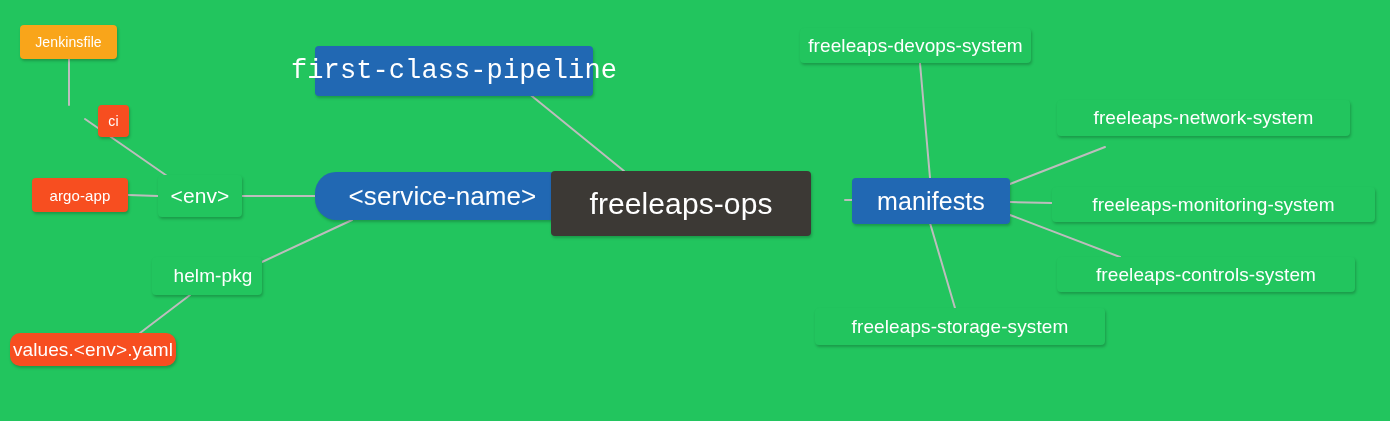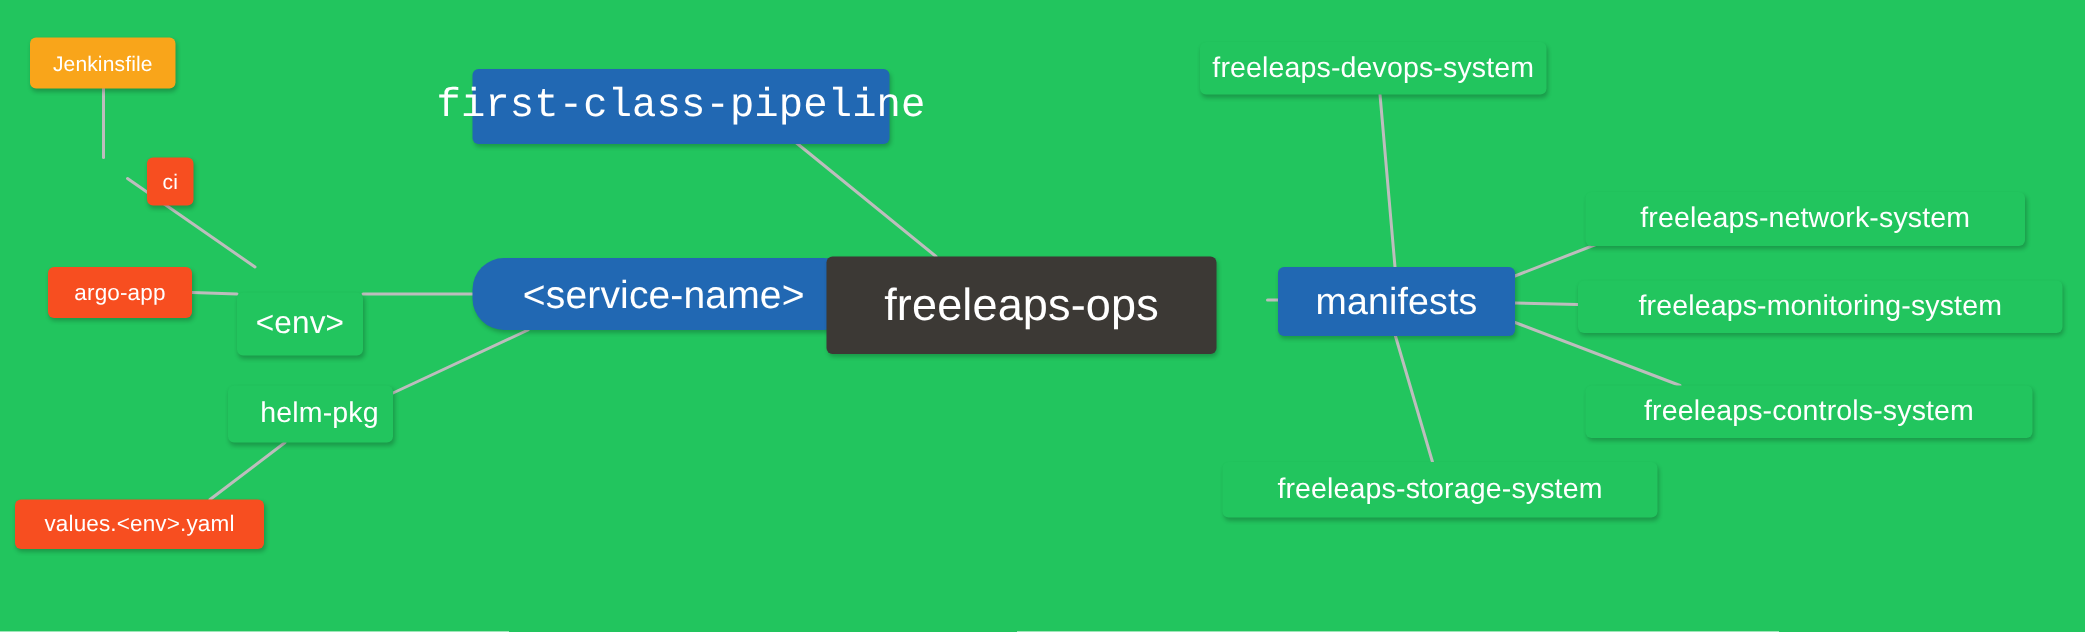--- a/index.html
+++ b/index.html
@@ -56,26 +56,26 @@
       <line x1="930" y1="178" x2="920" y2="63" stroke="#bdbdbd" stroke-width="2" stroke-linecap="round"></line>
       <line x1="1010" y1="184" x2="1105" y2="147" stroke="#bdbdbd" stroke-width="2" stroke-linecap="round"></line>
       <line x1="1010" y1="202" x2="1052" y2="203" stroke="#bdbdbd" stroke-width="2" stroke-linecap="round"></line>
       <line x1="1010" y1="215" x2="1120" y2="257" stroke="#bdbdbd" stroke-width="2" stroke-linecap="round"></line>
       <line x1="930" y1="223" x2="955" y2="308" stroke="#bdbdbd" stroke-width="2" stroke-linecap="round"></line>
     </svg>
   <div id="node-layer">
       <div class="node" style="left: 20px; top: 25px; width: 97px; height: 34px; background: rgb(249, 165, 26); font-size: 14px;">Jenkinsfile</div>
       <div class="node" style="left: 54px; top: 105px; width: 31px; height: 32px; background: rgb(247, 78, 32); font-size: 14px; margin-left: 44px;">ci</div>
       <div class="node" style="left: 32px; top: 178px; width: 96px; height: 34px; background: rgb(247, 78, 32); font-size: 15px;">argo-app</div>
-      <div class="node" style="left: 158px; top: 175px; width: 84px; height: 42px; background: rgb(34, 197, 94); font-size: 21px; margin-top: 20px;">&lt;env&gt;</div>
+      <div class="node" style="left: 158px; top: 175px; width: 84px; height: 42px; background: rgb(34, 197, 94); font-size: 21px;">&lt;env&gt;</div>
       <div class="node" style="left: 152px; top: 257px; width: 110px; height: 38px; background: rgb(34, 197, 94); font-size: 19px; padding-left: 12px;">helm-pkg</div>
-      <div class="node" style="left: 10px; top: 333px; width: 166px; height: 33px; background: rgb(247, 78, 32); font-size: 15px;">values.&lt;env&gt;.yaml</div>
+      <div class="node" style="left: 10px; top: 333px; width: 166px; height: 33px; background: rgb(247, 78, 32); font-size: 19px; border-radius: 10px;">values.&lt;env&gt;.yaml</div>
       <div class="node" style="left: 315px; top: 46px; width: 278px; height: 50px; background: rgb(33, 104, 179); font-size: 27px; font-family: Liberation Mono, monospace;">first-class-pipeline</div>
       <div class="node" style="left: 315px; top: 172px; width: 255px; height: 48px; background: rgb(33, 104, 179); font-size: 26px; border-radius: 21px;">&lt;service-name&gt;</div>
       <div class="node" style="left: 551px; top: 171px; width: 260px; height: 65px; background: rgb(60, 57, 53); font-size: 30px;">freeleaps-ops</div>
       <div class="node" style="left: 852px; top: 178px; width: 158px; height: 46px; background: rgb(33, 104, 179); font-size: 25px;">manifests</div>
       <div class="node" style="left: 800px; top: 28px; width: 231px; height: 35px; background: rgb(34, 197, 94); font-size: 19px;">freeleaps-devops-system</div>
-      <div class="node" style="left: 1057px; top: 128px; width: 293px; height: 36px; background: rgb(34, 197, 94); font-size: 19px;">freeleaps-network-system</div>
+      <div class="node" style="left: 1057px; top: 100px; width: 293px; height: 36px; background: rgb(34, 197, 94); font-size: 19px;">freeleaps-network-system</div>
       <div class="node" style="left: 1052px; top: 187px; width: 323px; height: 35px; background: rgb(34, 197, 94); font-size: 19px;">freeleaps-monitoring-system</div>
       <div class="node" style="left: 1057px; top: 257px; width: 298px; height: 35px; background: rgb(34, 197, 94); font-size: 19px;">freeleaps-controls-system</div>
       <div class="node" style="left: 815px; top: 308px; width: 290px; height: 37px; background: rgb(34, 197, 94); font-size: 19px;">freeleaps-storage-system</div>
     </div>
 </div>
 
 </body></html>

